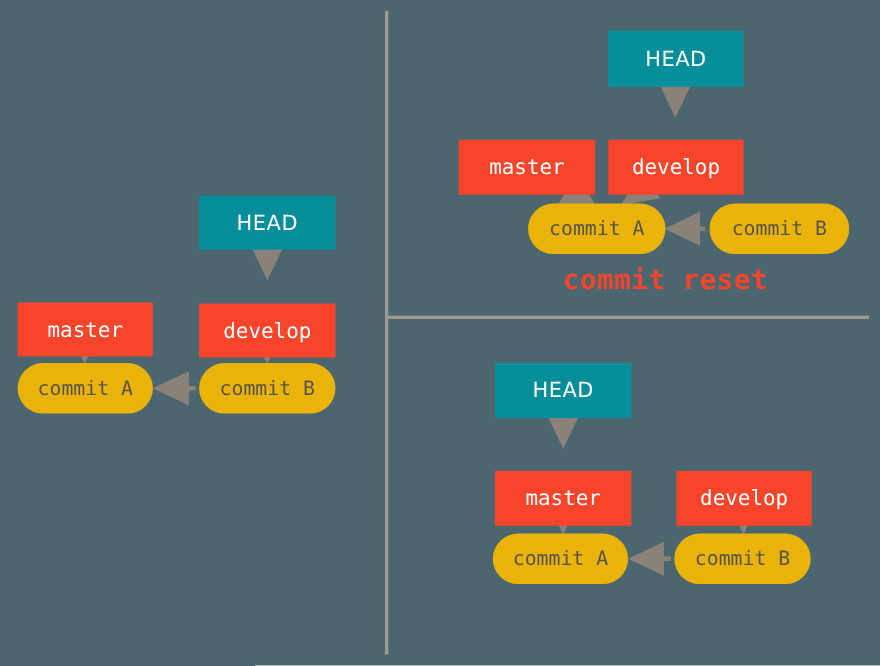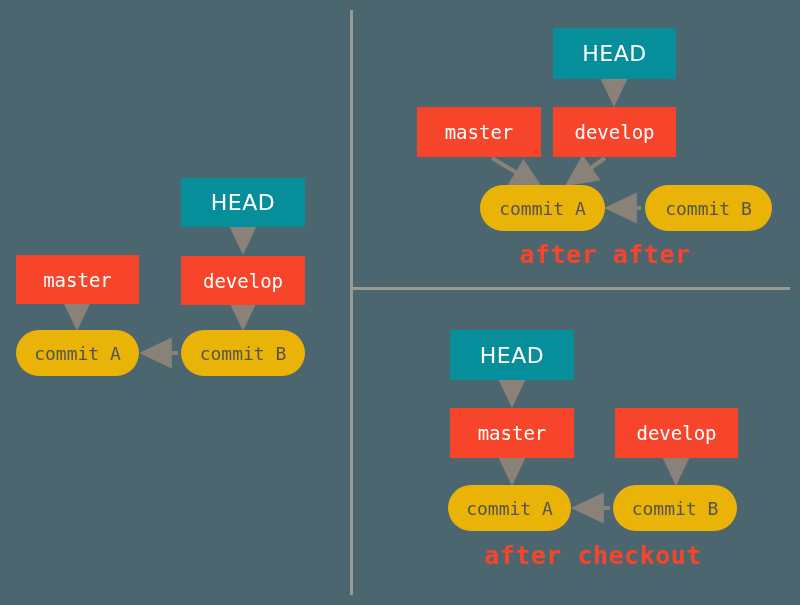--- a/index.html
+++ b/index.html
@@ -27,28 +27,29 @@
     display: flex;
     align-items: center;
     justify-content: center;
     box-sizing: border-box;
     white-space: nowrap;
   }
   .node-head {
     background: #078e9b;
     color: #ffffff;
     font-family: "DejaVu Sans", sans-serif;
-    font-size: 22px;
+    font-size: 19px;
     letter-spacing: 0.5px;
   }
   .node-branch {
     background: #f6452b;
     color: #ffffff;
     font-family: "DejaVu Sans Mono", monospace;
     font-size: 19px;
+    margin-top: 20px;
   }
   .node-commit {
     background: #eab308;
     color: #57544e;
     font-family: "DejaVu Sans Mono", monospace;
     font-size: 18px;
     border-radius: 24px;
   }
 
   .caption {
@@ -118,27 +119,26 @@
   <div class="node node-head" style="left:553px; top:28px; width:123px; height:51px;">HEAD</div>
 
   <div class="node node-branch" style="left:417px; top:107px; width:124px; height:50px;">master</div>
 
   <div class="node node-branch" style="left:553px; top:107px; width:123px; height:50px;">develop</div>
 
   <div class="node node-commit" style="left:480px; top:185px; width:125px; height:46px;">commit A</div>
 
   <div class="node node-commit" style="left:645px; top:185px; width:127px; height:46px;">commit B</div>
 
-  <div class="caption" style="left:480px; top:240px; width:250px;">after after</div>
+  <div class="caption" style="left:480px; top:240px; width:250px;">commit reset</div>
 
   <div class="node node-head" style="left:450px; top:330px; width:124px; height:50px;">HEAD</div>
 
   <div class="node node-branch" style="left:450px; top:408px; width:124px; height:50px;">master</div>
 
   <div class="node node-branch" style="left:615px; top:408px; width:123px; height:50px;">develop</div>
 
   <div class="node node-commit" style="left:448px; top:485px; width:123px; height:46px;">commit A</div>
 
   <div class="node node-commit" style="left:613px; top:485px; width:124px; height:46px;">commit B</div>
 
-  <div class="caption" style="left:448px; top:541px; width:290px;">after checkout</div>
 
 </div>
 
 </body></html>

